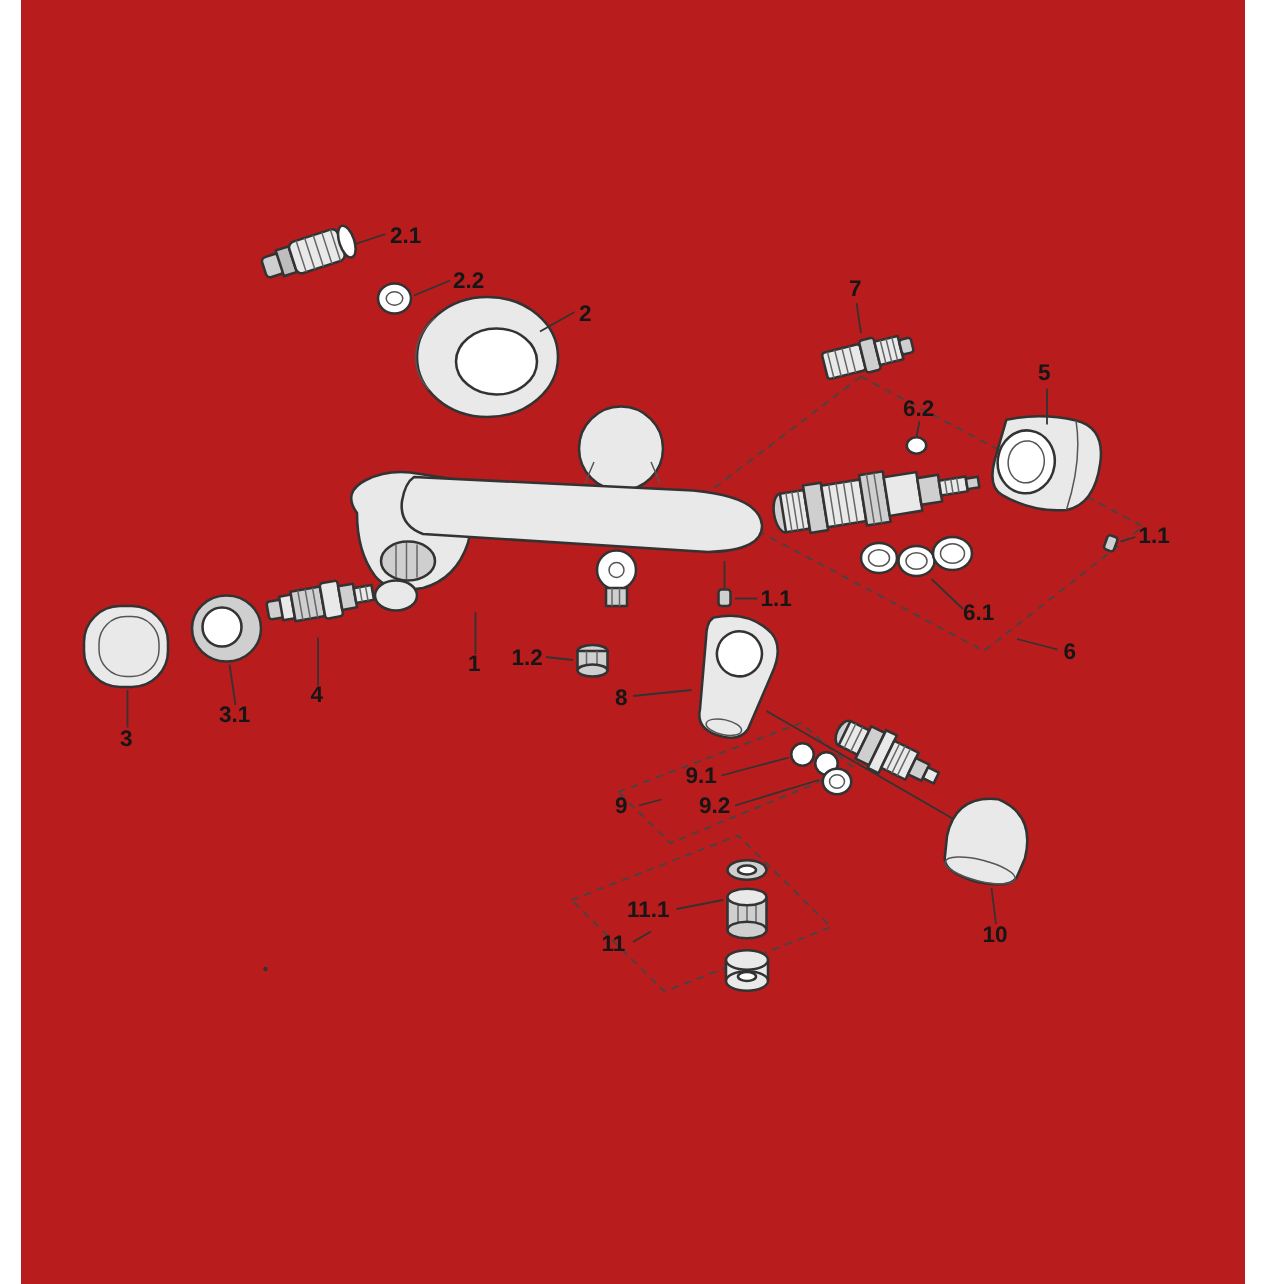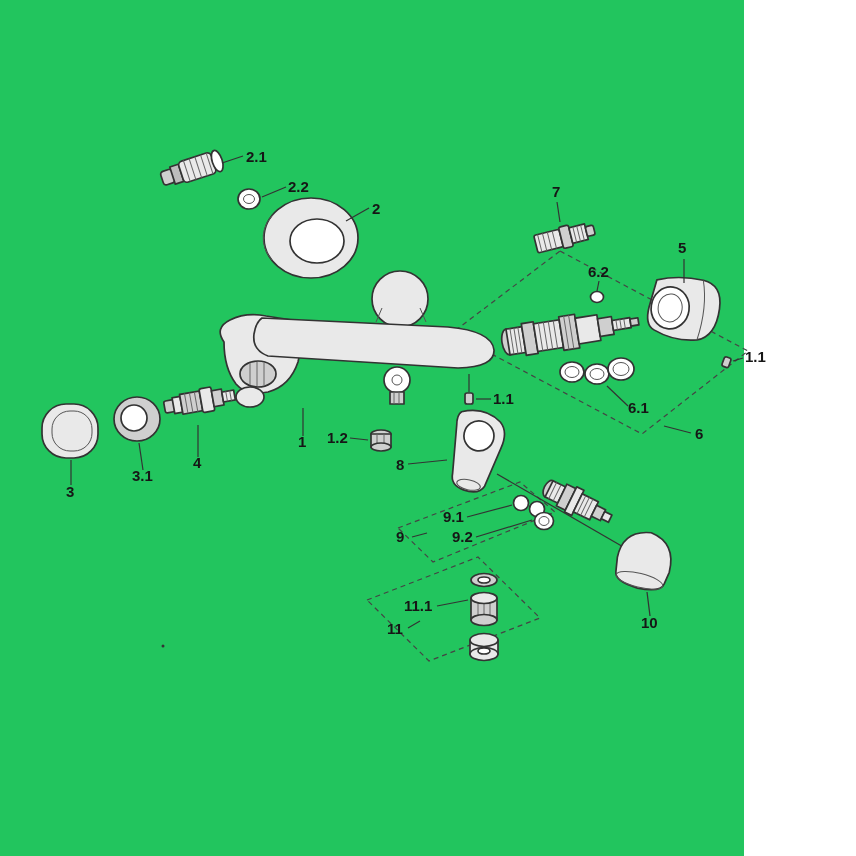--- a/index.html
+++ b/index.html
@@ -6,23 +6,24 @@
     margin: 0;
     padding: 0;
     background: #ffffff;
     width: 856px;
     height: 856px;
     overflow: hidden;
     font-family: "Liberation Sans", sans-serif;
   }
   .stage {
     position: relative;
-    width: 744px;
+    width: 816px;
     height: 856px;
-    background: #22c55e;
+    background: #b91c1c;
+    margin-left: 14px;
   }
   svg { display: block; }
   
   .ol   { stroke:#333; stroke-width:1.7; fill:#e9e9e9; stroke-linejoin:round; }
   .ol2  { stroke:#333; stroke-width:1.7; fill:#cfcfcf; stroke-linejoin:round; }
   .ol3  { stroke:#333; stroke-width:1.7; fill:#bdbdbd; stroke-linejoin:round; }
   .wh   { stroke:#333; stroke-width:1.7; fill:#ffffff; }
   .thin { stroke:#555; stroke-width:1;   fill:none; }
   .hatch{ stroke:#666; stroke-width:1;   fill:none; }
   .dash { stroke:#444; stroke-width:1.2; fill:none; stroke-dasharray:5 4; }

